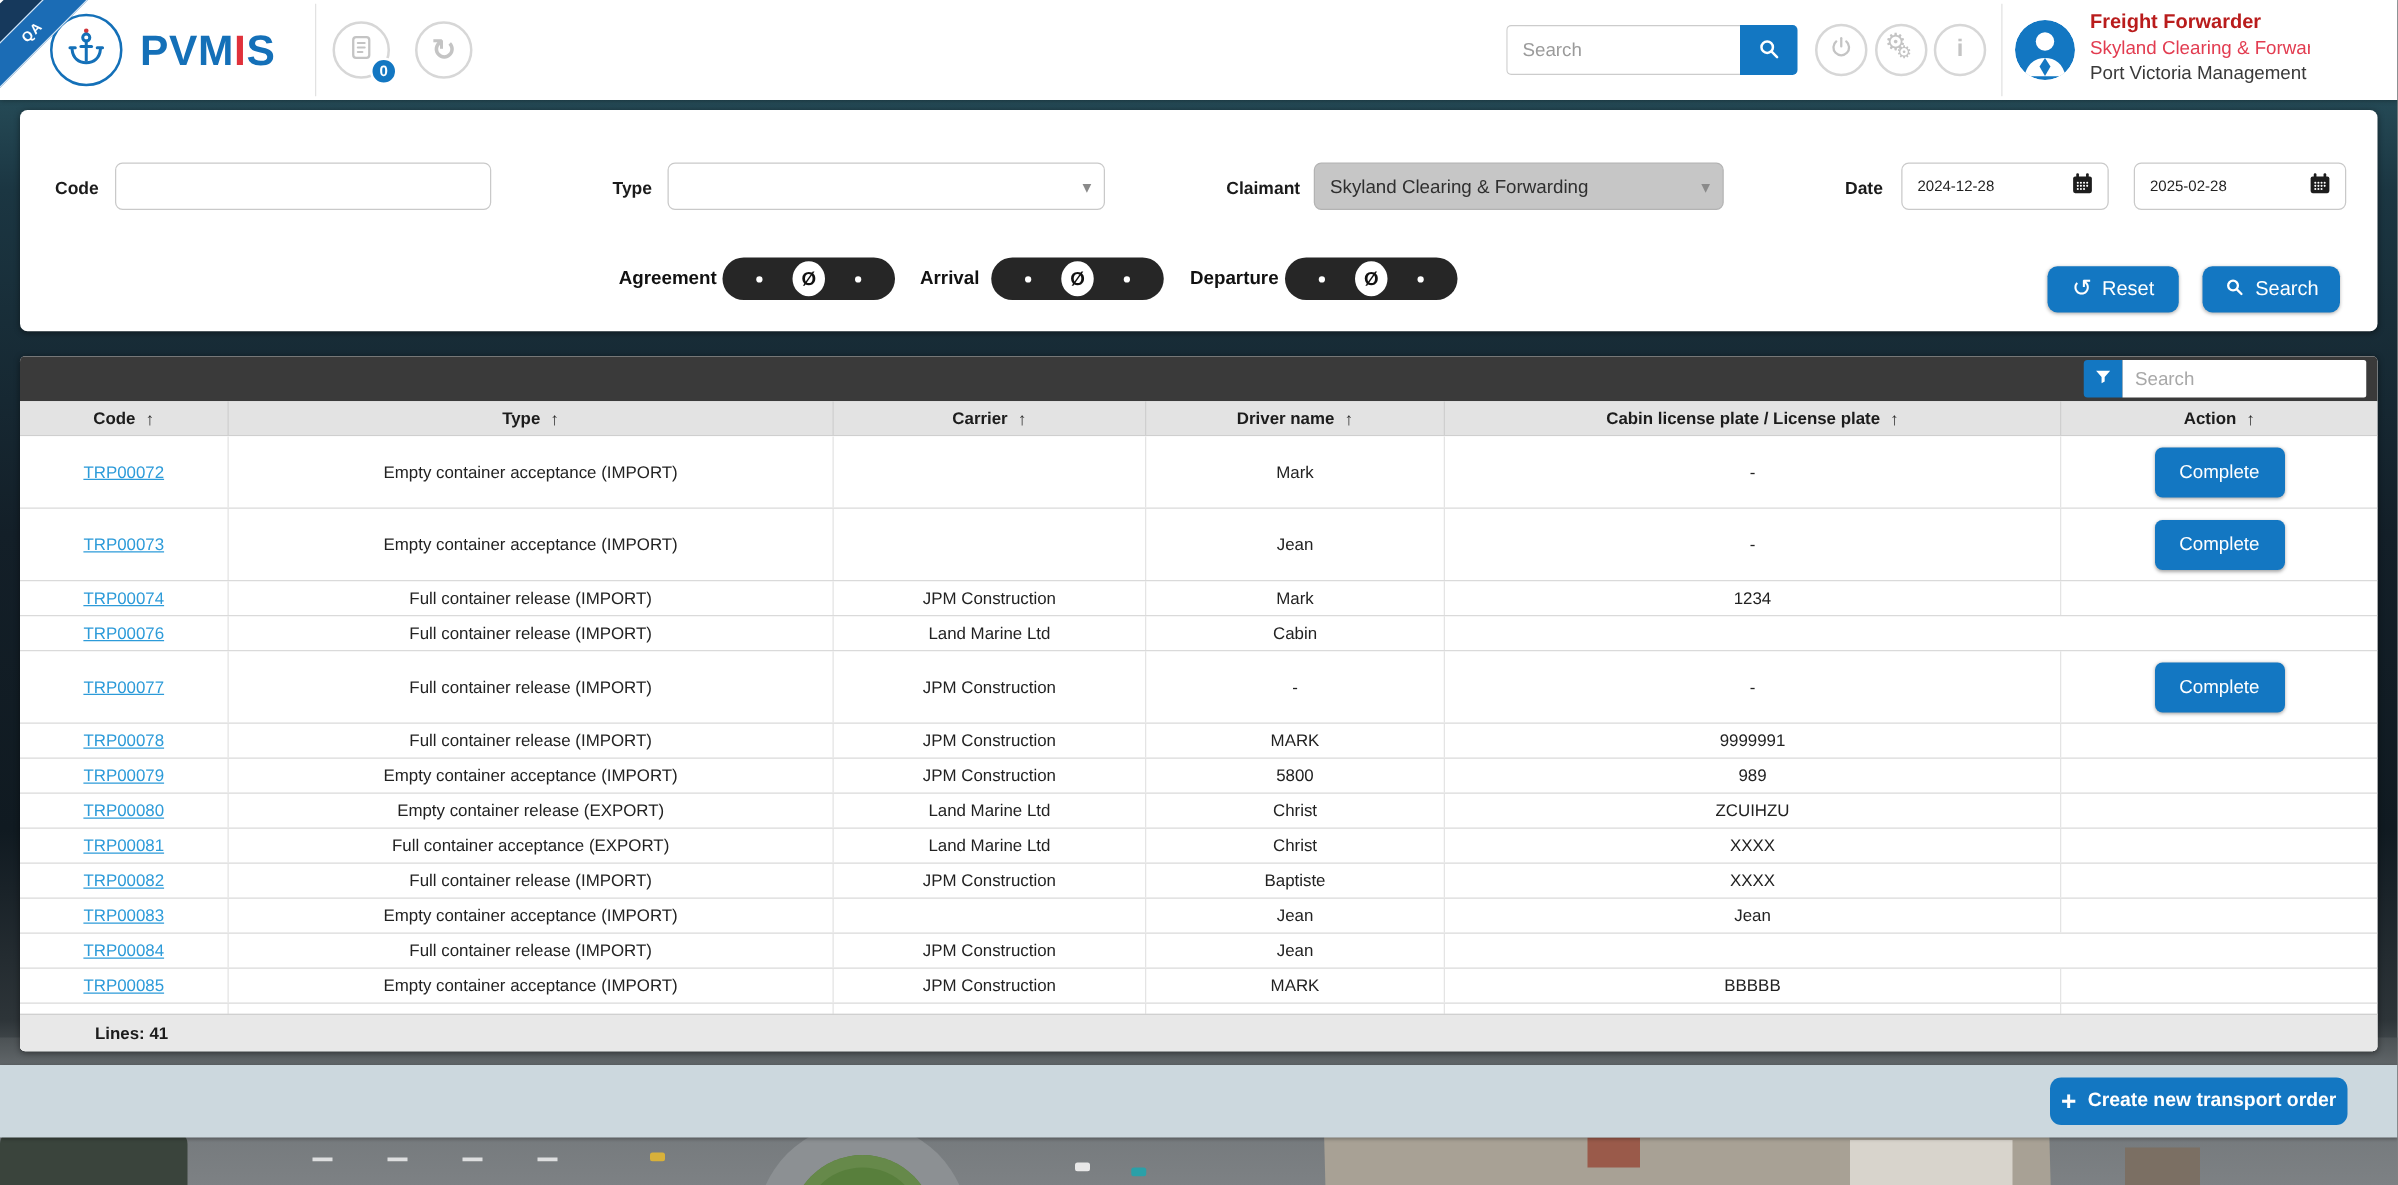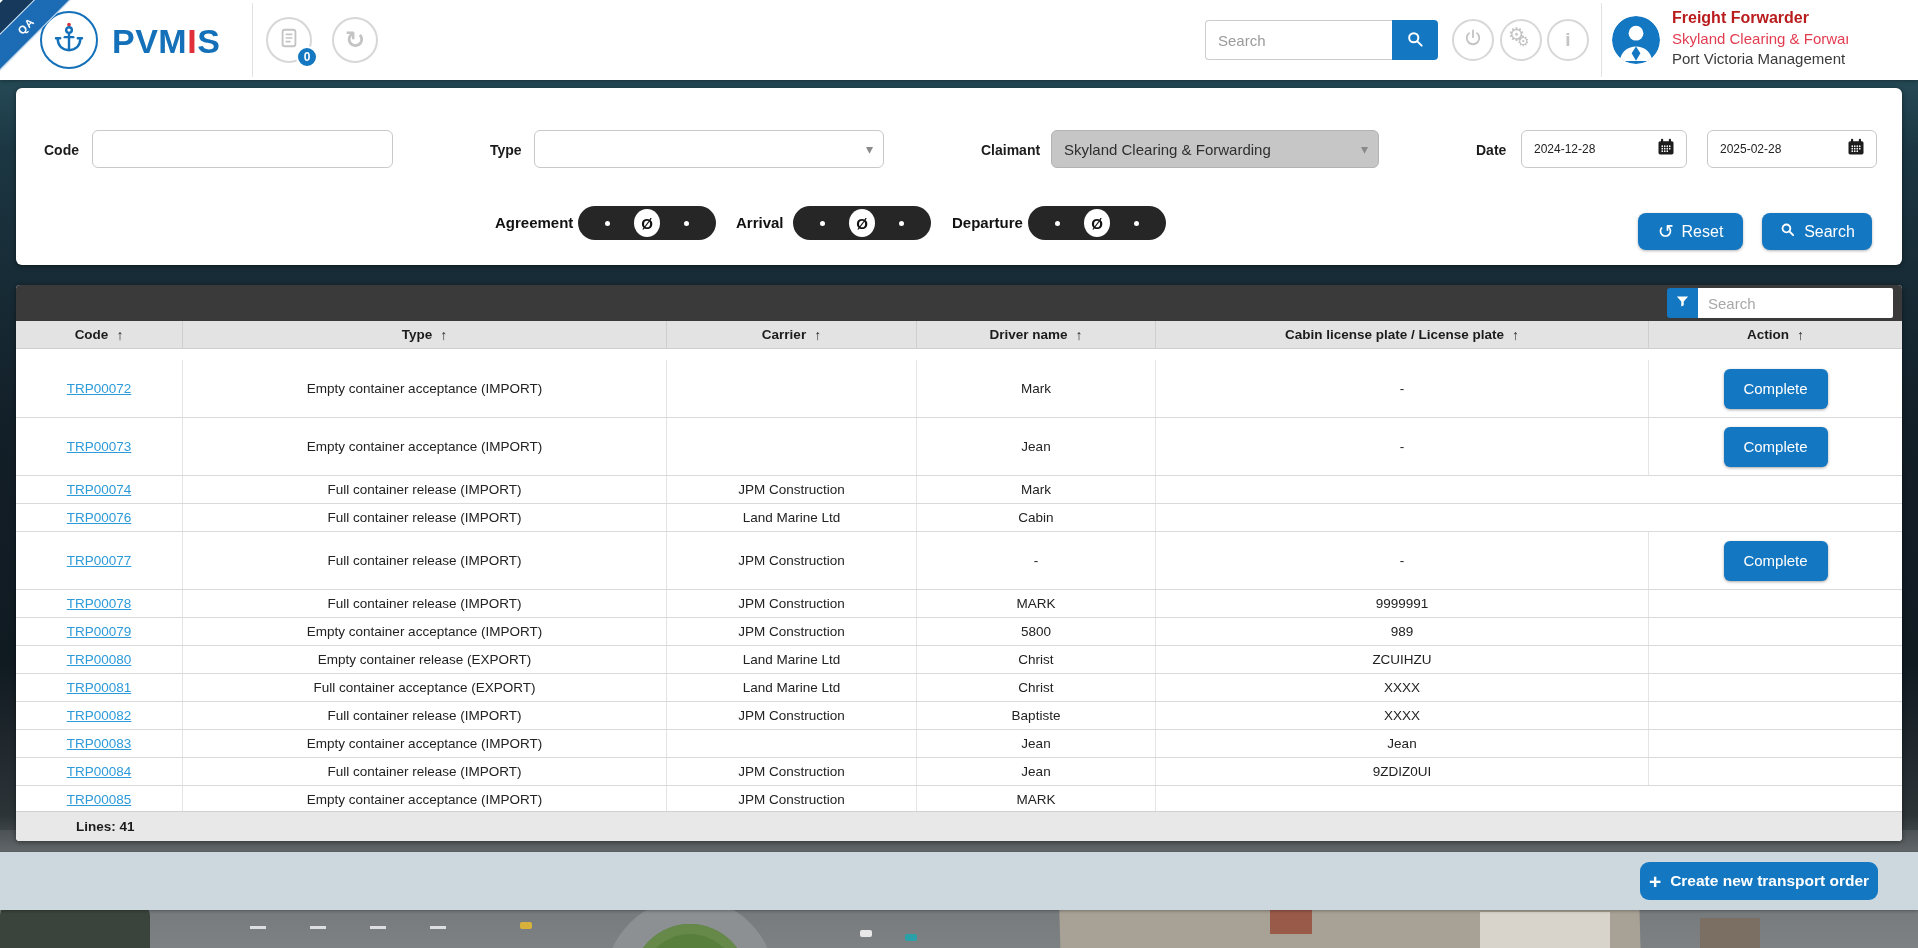--- a/index.html
+++ b/index.html
@@ -89,21 +89,21 @@
                   border:none; border-radius:3px 0 0 3px; display:flex; align-items:center; justify-content:center; cursor:pointer; }
   .t-search { position:absolute; left:1682px; top:3px; width:195px; height:30px; border:none; border-radius:0 2px 2px 0;
               padding:0 10px; font-size:15px; color:#333; outline:none; font-family:inherit; }
   .t-search::placeholder { color:#a8a8a8; }
   .grid-row { display:grid; grid-template-columns:167px 484px 250px 239px 493px auto; }
   .thead { position:absolute; left:0; top:36px; width:100%; height:28px; background:#e3e3e3; border-bottom:1px solid #cfcfcf; }
   .th { display:flex; align-items:center; justify-content:center; gap:8px; font-size:13.5px; font-weight:700;
         color:#1c1c1c; border-right:1px solid #cfcfcf; cursor:pointer; }
   .th:last-child { border-right:none; }
   .th .sort { font-weight:400; font-size:14px; color:#2c2c2c; }
-  .tbody { position:absolute; left:0; top:75px; width:100%; height:505px; overflow:hidden; background:#fff; }
+  .tbody { position:absolute; left:0; top:64px; width:100%; height:505px; overflow:hidden; background:#fff; }
   .trow { height:28px; border-bottom:1px solid #dadada; }
   .trow.tall { height:58px; }
   .cell { display:flex; align-items:center; justify-content:center; font-size:13.5px; color:#222;
           border-right:1px solid #e4e4e4; overflow:hidden; }
   .cell:last-child { border-right:none; }
   .cell a { color:#2d9bd9; text-decoration:underline; cursor:pointer; }
   .btn-complete { width:104px; height:40px; background:#1377c2; color:#fff; border:none; border-radius:6px;
                   font-size:15px; cursor:pointer; font-family:inherit; box-shadow:0 1px 3px rgba(0,0,0,.35); }
   .tfoot { position:absolute; left:0; top:526px; width:100%; height:30px; background:#e8e8e8;
            border-top:1px solid #d0d0d0; display:flex; align-items:center; padding-left:60px;
@@ -402,20 +402,21 @@
     </div>
   </div>
 
   <div class="trow grid-row">
     <div class="cell">
             <a>TRP00074</a>
           </div>
     <div class="cell">Full container release (IMPORT)</div>
     <div class="cell">JPM Construction</div>
     <div class="cell">Mark</div>
+    <div class="cell">1234</div>
     <div class="cell">
       
     </div>
   </div>
 
   <div class="trow grid-row">
     <div class="cell">
             <a>TRP00076</a>
           </div>
     <div class="cell">Full container release (IMPORT)</div>
@@ -517,33 +518,33 @@
     </div>
   </div>
 
   <div class="trow grid-row">
     <div class="cell">
             <a>TRP00084</a>
           </div>
     <div class="cell">Full container release (IMPORT)</div>
     <div class="cell">JPM Construction</div>
     <div class="cell">Jean</div>
-    <div class="cell">9ZDIZ0UI</div>
     <div class="cell">
       
     </div>
   </div>
 
   <div class="trow grid-row">
     <div class="cell">
             <a>TRP00085</a>
           </div>
     <div class="cell">Empty container acceptance (IMPORT)</div>
     <div class="cell">JPM Construction</div>
     <div class="cell">MARK</div>
+    <div class="cell">BBBBB</div>
     <div class="cell">
       
     </div>
   </div>
 <div class="trow partial grid-row">
         <div class="cell"></div>
           <div class="cell"></div>
           <div class="cell"></div>
         <div class="cell"></div>
           <div class="cell"></div>

